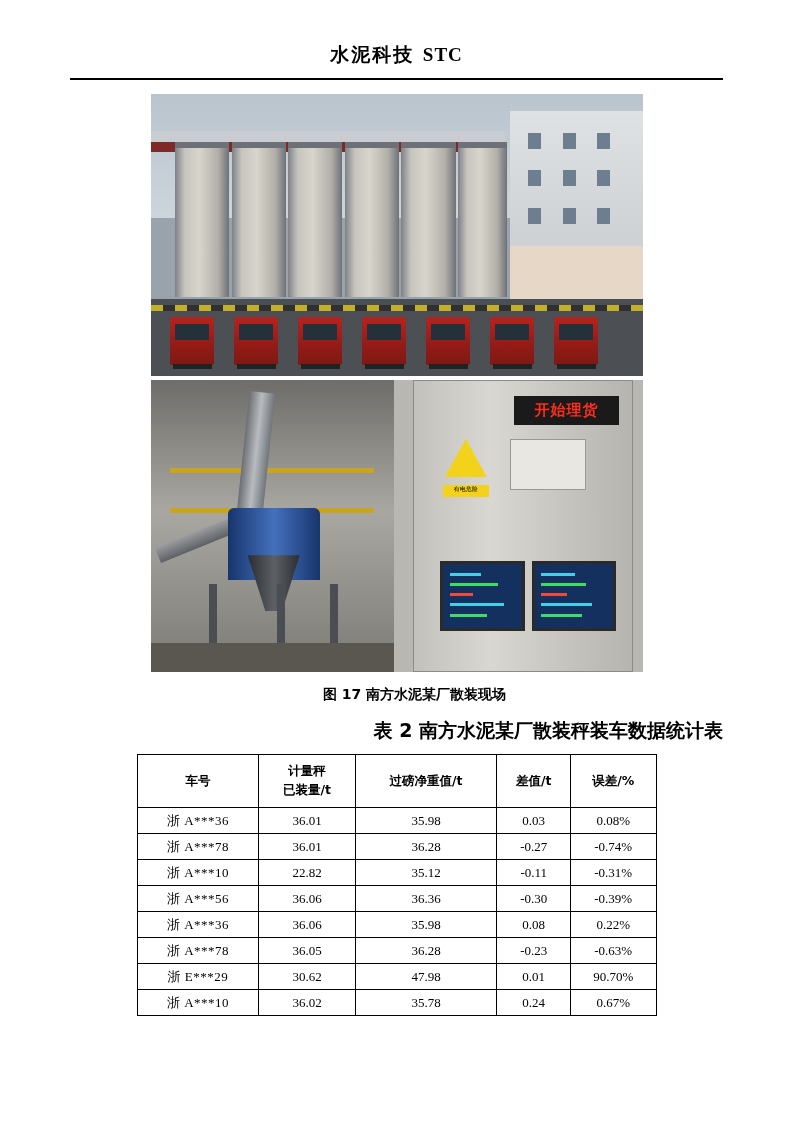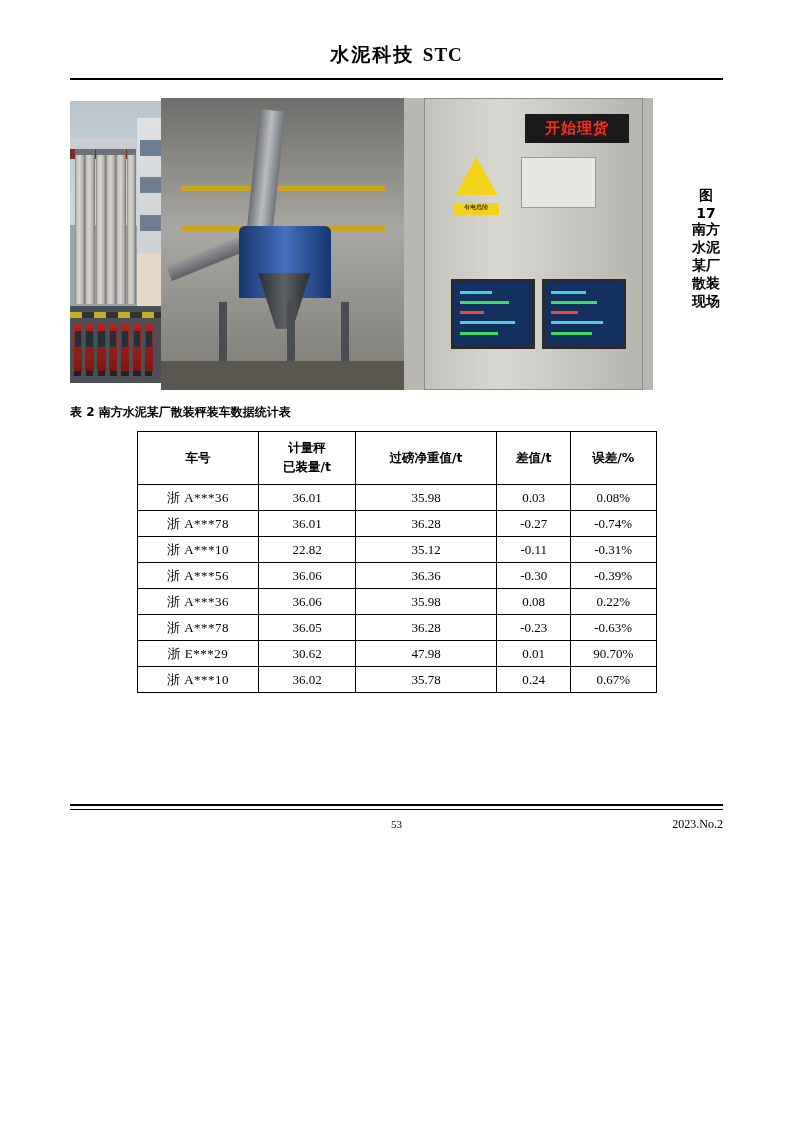--- a/index.html
+++ b/index.html
@@ -39,21 +39,21 @@
   .header-rule {
     margin-top: 10px;
     border-top: 2px solid #000;
     height: 2px;
   }
 
   
   .figure-wrap {
     margin-top: 12px;
     display: flex;
-    flex-direction: row;
+    flex-direction: column;
     align-items: center;
   }
   .photo-top {
     width: 492px;
     height: 282px;
     position: relative;
     overflow: hidden;
     background: #9aa3ab;
   }
   
@@ -230,24 +230,24 @@
   .fig-caption {
     margin-top: 14px;
     text-align: center;
     font-family: "DejaVu Sans", sans-serif;
     font-weight: bold;
     font-size: 14px;
     padding-left: 36px;
   }
   .table-caption {
     margin-top: 14px;
-    text-align: left;
+    text-align: right;
     font-family: "DejaVu Sans", sans-serif;
     font-weight: bold;
-    font-size: 12px;
+    font-size: 19px;
   }
 
   
   table.data {
     margin: 10px auto 0 auto;
     border-collapse: collapse;
     width: 520px;
     font-family: "Liberation Serif", serif;
     font-size: 13px;
   }
@@ -489,22 +489,14 @@
       <tr>
         <td class="veh">浙 A***10</td>
         <td>36.02</td>
         <td>35.78</td>
         <td>0.24</td>
         <td>0.67%</td>
       </tr>
     </tbody>
   </table>
 
-  <div class="footer">
-    <div class="footer-rule-top"></div>
-    <div class="footer-rule-bottom"></div>
-    <div class="footer-row">
-      <span>53</span>
-      <span class="footer-right">2023.No.2</span>
-    </div>
-  </div>
 
 </div>
 
 </body></html>

